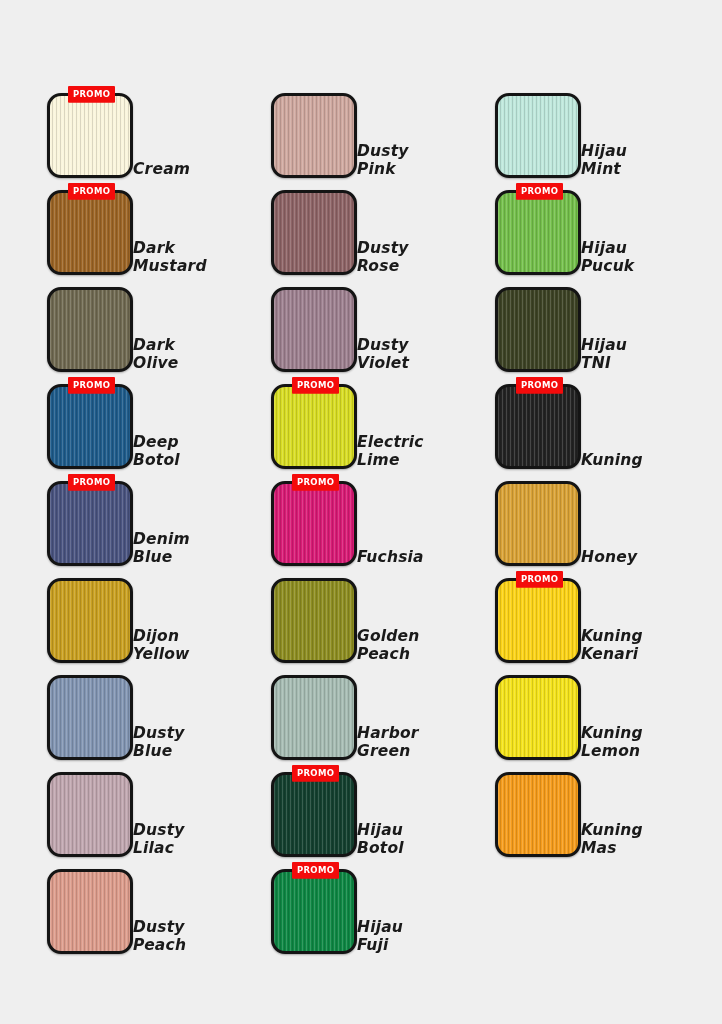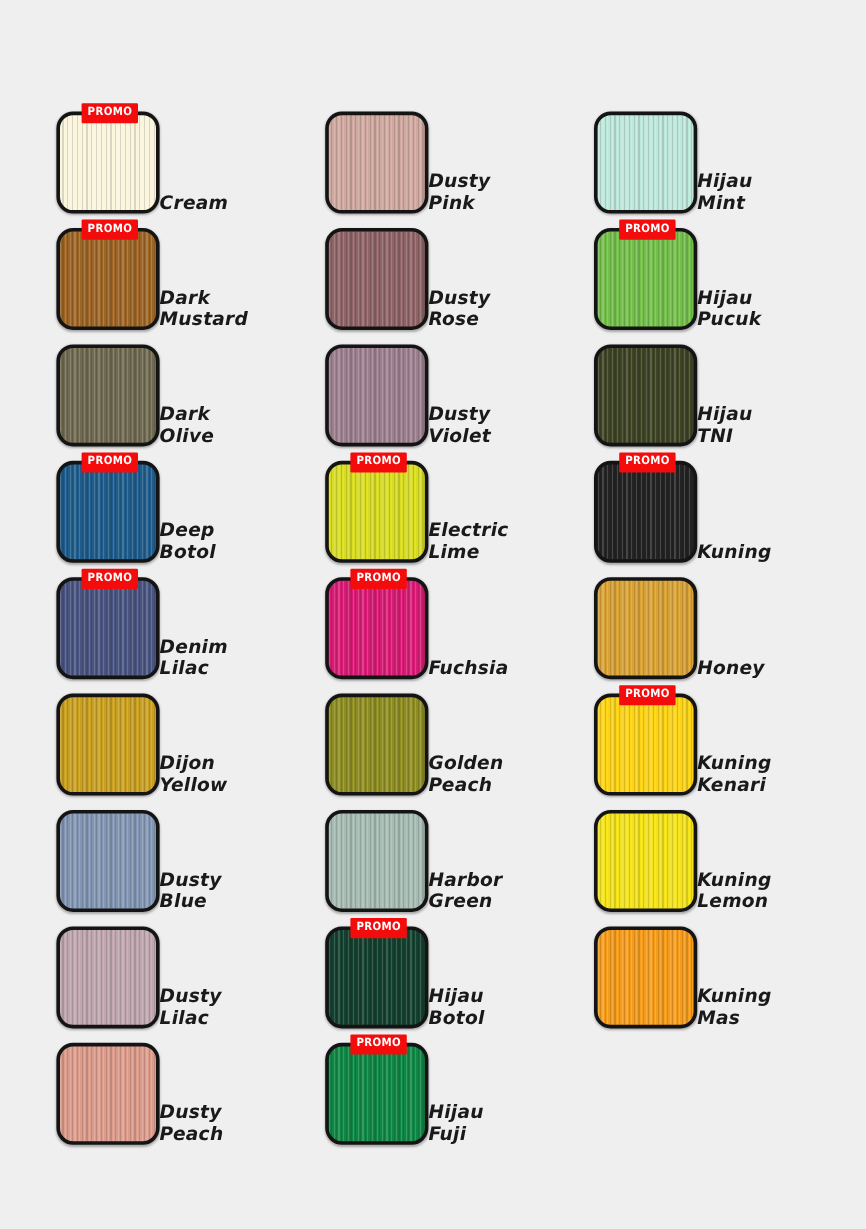--- a/index.html
+++ b/index.html
@@ -198,21 +198,21 @@
           <div class="promo">PROMO</div>
         </div>
         <div class="label">Kuning</div>
       </div>
       <div class="cell">
         <div class="swatch-wrap">
           <div class="swatch" style="background-color: rgb(74, 84, 128);"></div>
           <div class="promo">PROMO</div>
         </div>
         <div class="label">Denim
-Lilac</div>
+Blue</div>
       </div>
       <div class="cell">
         <div class="swatch-wrap">
           <div class="swatch" style="background-color: rgb(216, 27, 117);"></div>
           <div class="promo">PROMO</div>
         </div>
         <div class="label">Fuchsia</div>
       </div>
       <div class="cell">
         <div class="swatch-wrap">

